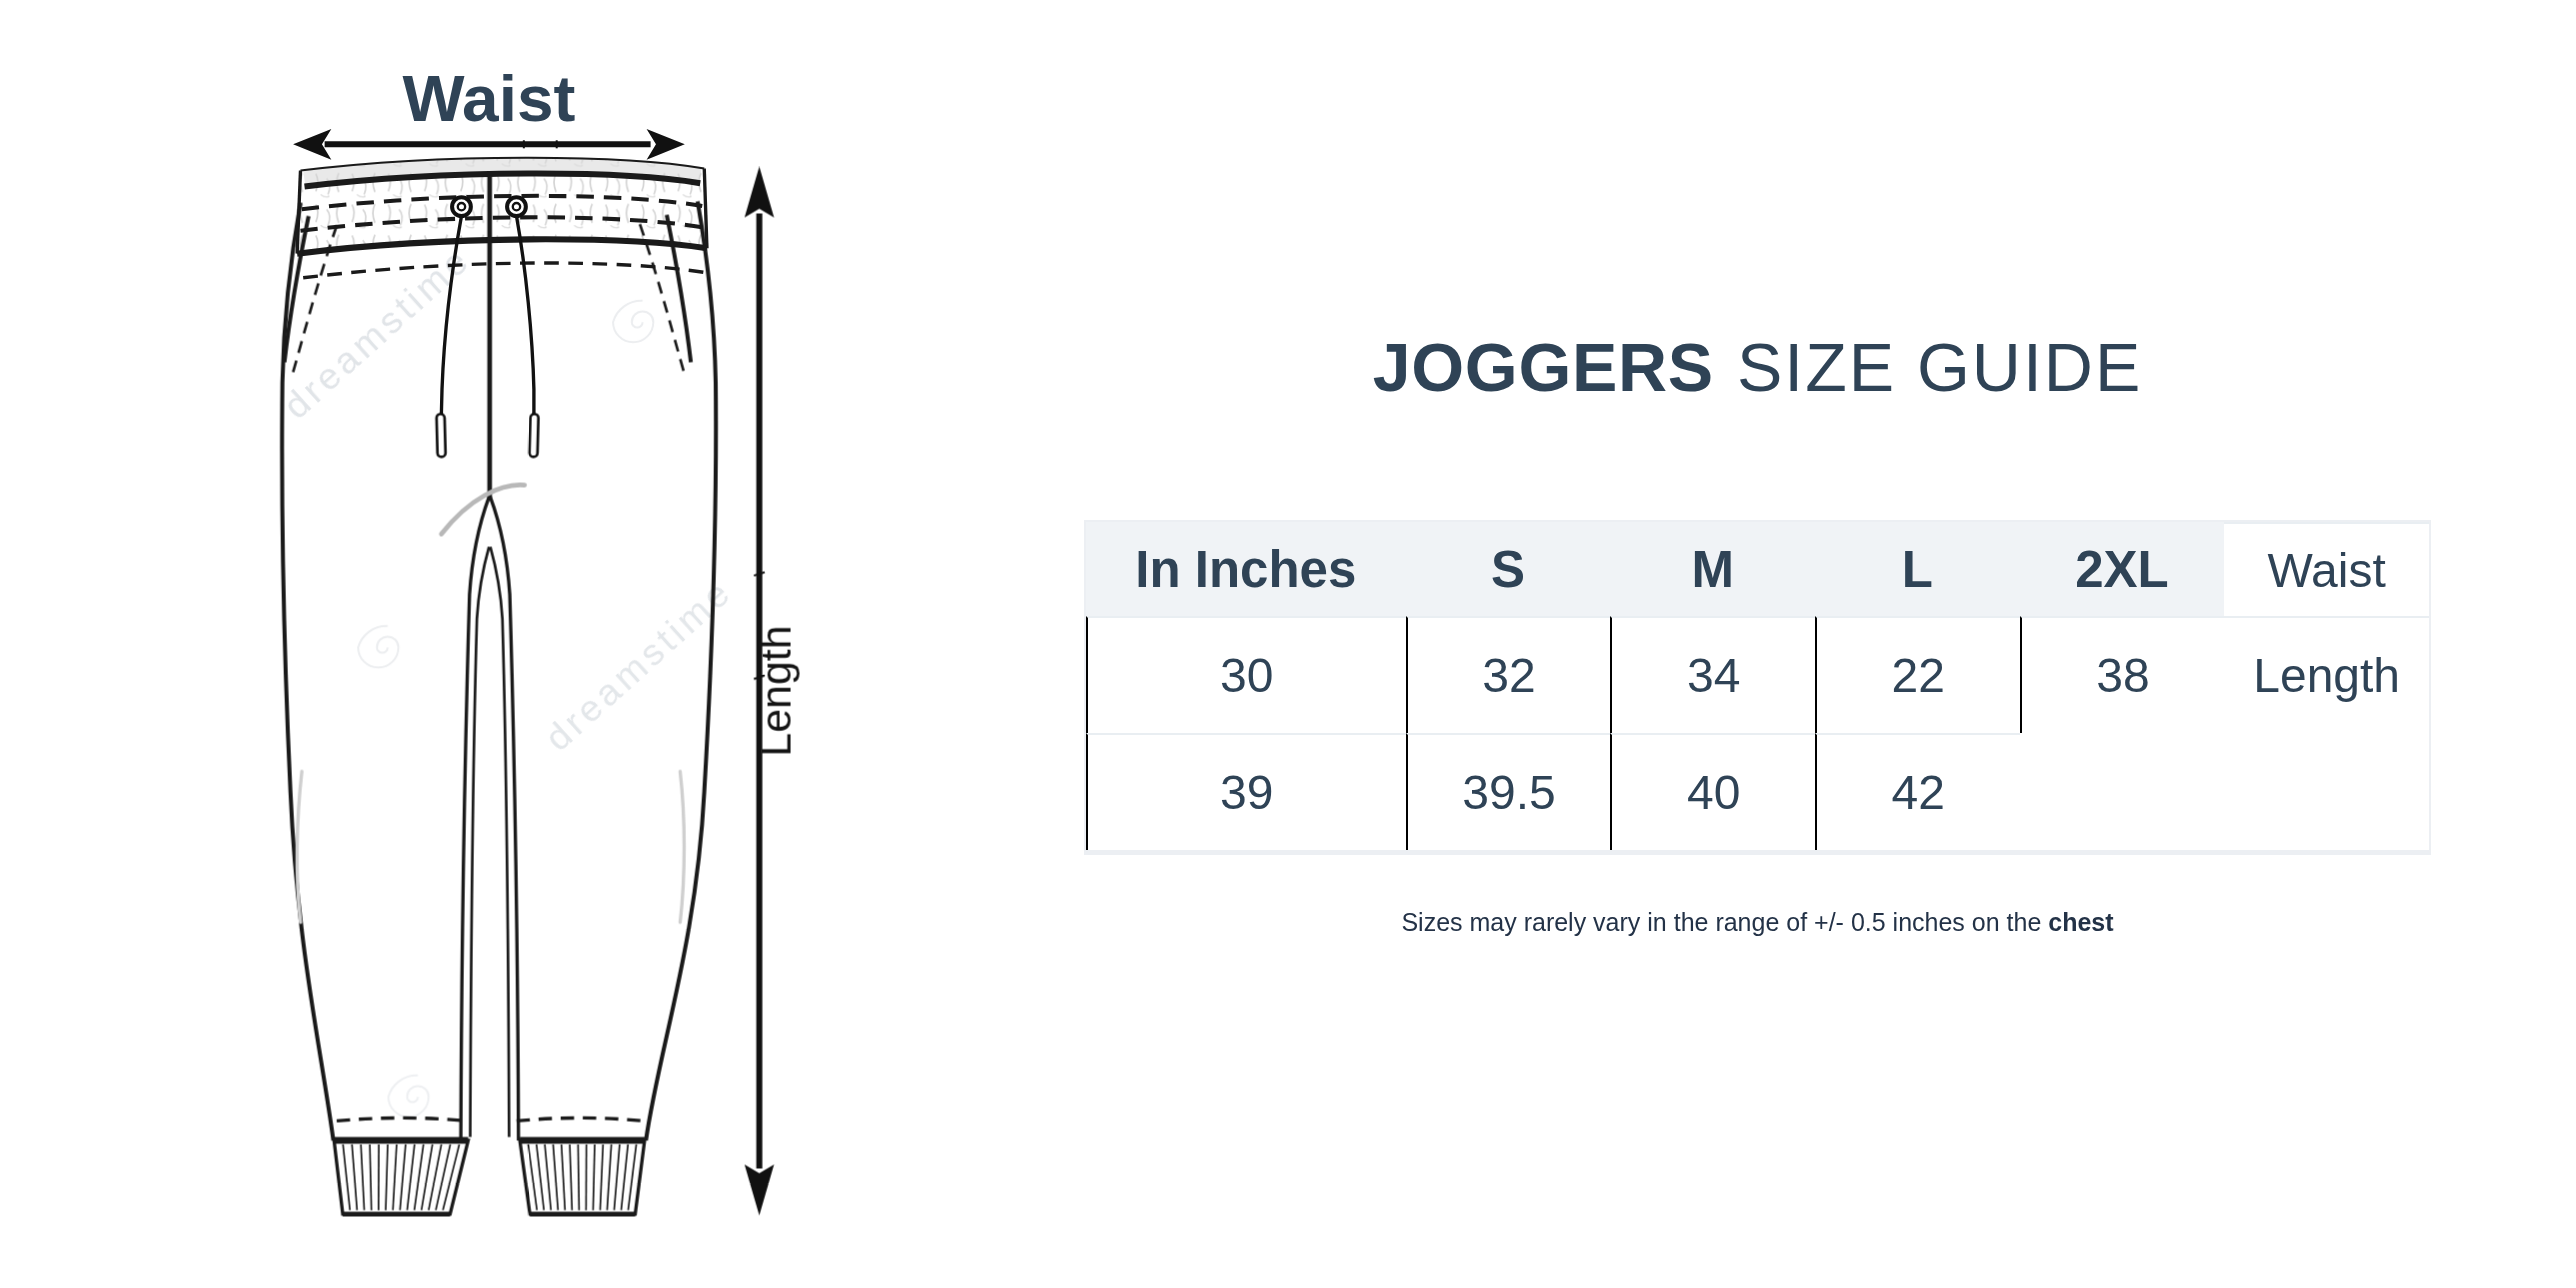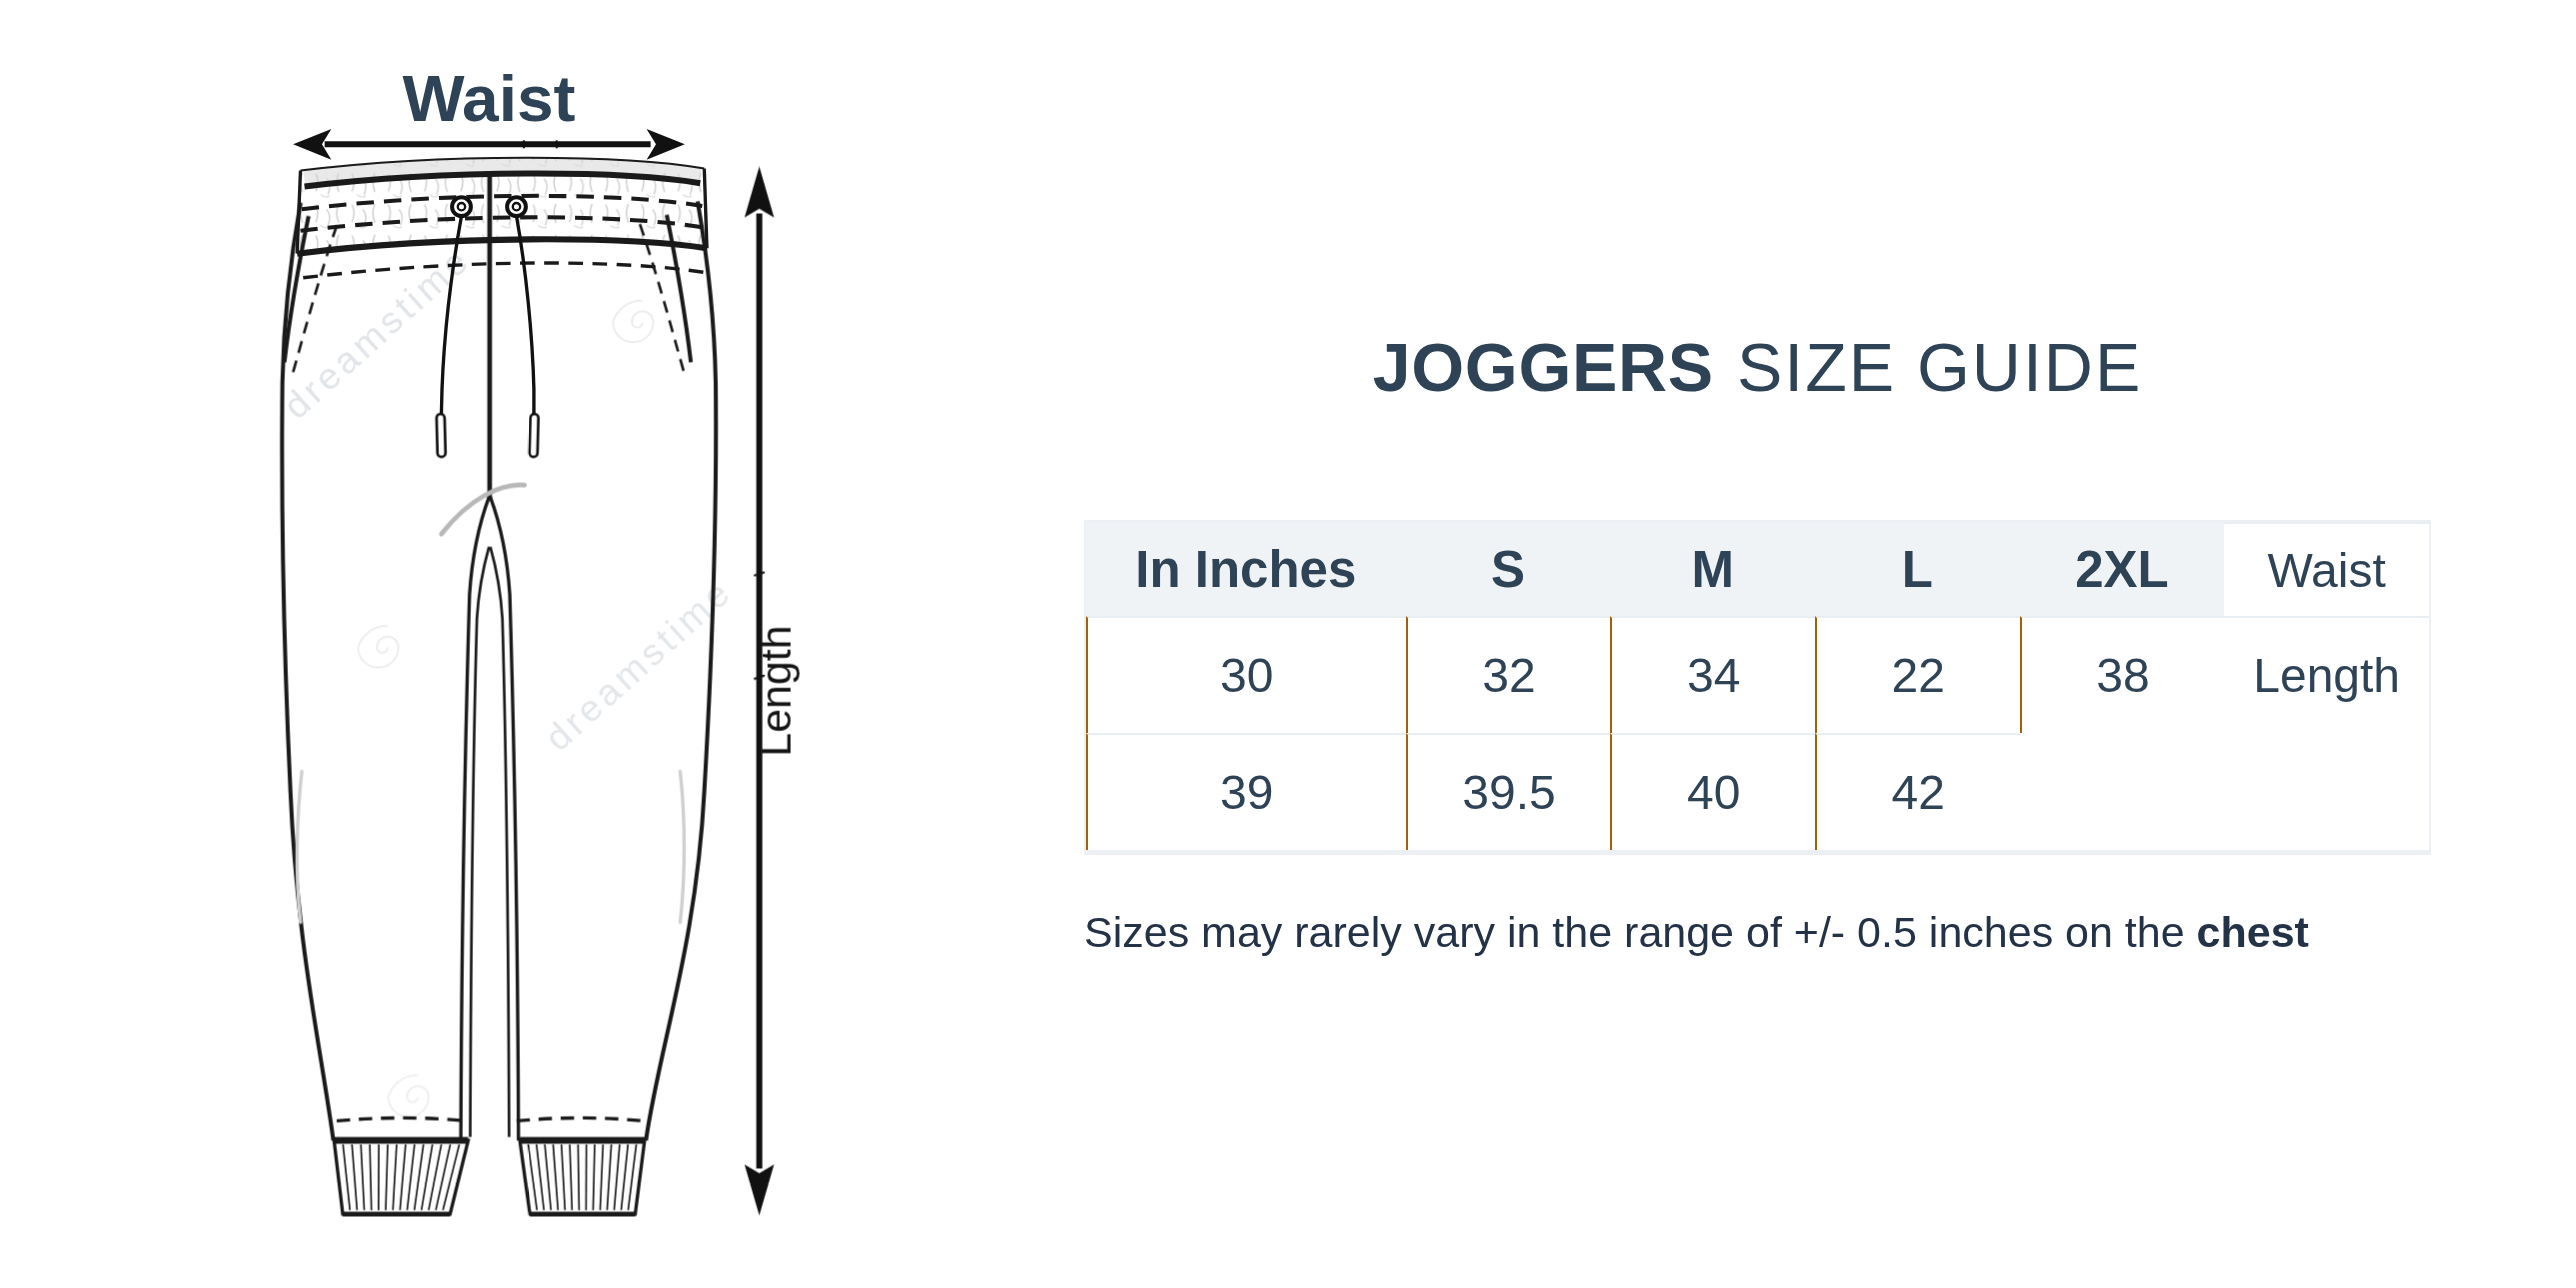--- a/index.html
+++ b/index.html
@@ -21,24 +21,24 @@
   .size-table{position:absolute;top:520px;left:0;width:1347px;
               display:grid;
               grid-template-columns:23.8% 15.24% 15.24% 15.24% 15.24% 15.24%;
               grid-template-rows:94px 117px 117px;
               border:2.7px solid #eceff3;border-bottom:5.4px solid #eceff3;
               background:#ffffff;box-sizing:border-box;}
   .th{background:#f0f3f6;display:flex;align-items:center;justify-content:center;
       font-weight:bold;font-size:51px;color:#2f4356;}
   .td{display:flex;align-items:center;justify-content:center;
       font-size:48px;color:#2f4356;border-top:2px solid #e9eef2;background:#fff;}
-  .td.vdiv{border-left:2px solid #a16207;}
-
-  .note{position:absolute;top:907px;left:0;width:100%;text-align:left;
-        font-size:43px;color:#233247;line-height:1.2;}
+  .td.vdiv{border-left:2px solid #000000;}
+
+  .note{position:absolute;top:907px;left:0;width:100%;text-align:center;
+        font-size:25px;color:#233247;line-height:1.2;}
   .note b{font-weight:bold;}
 </style>
 </head>
 <body>
 
 <div>
 
   <div class="diagram-wrap">
     <svg viewBox="0 0 820 1780" xmlns="http://www.w3.org/2000/svg">
       <defs>

